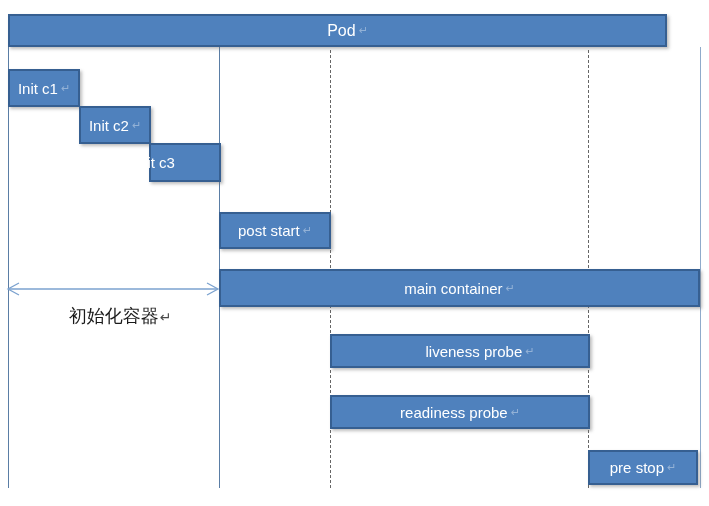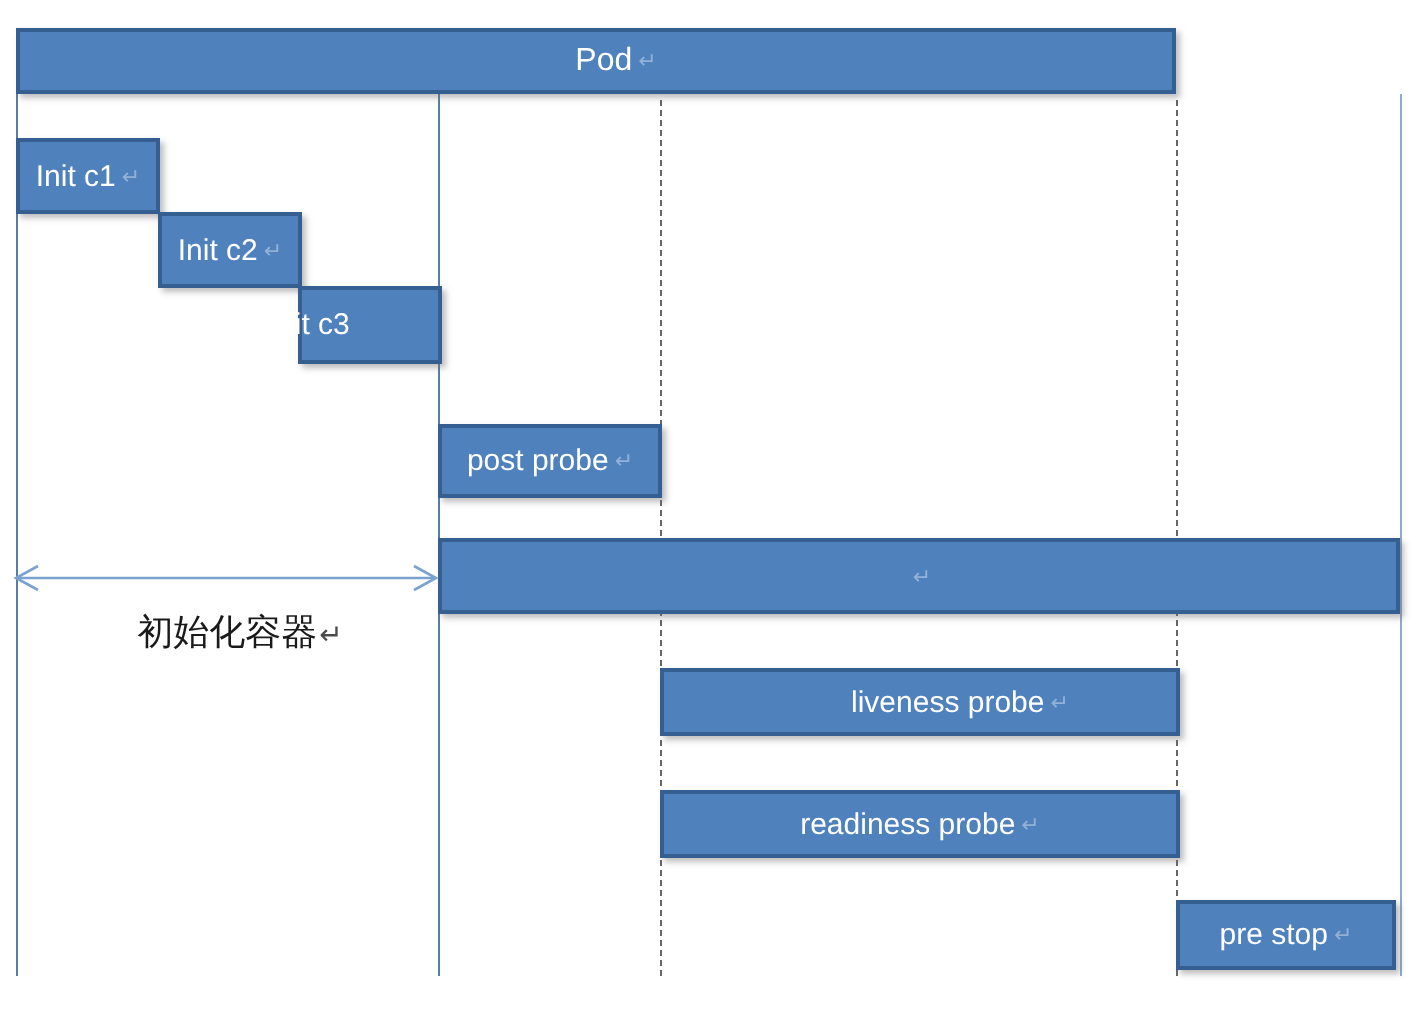--- a/index.html
+++ b/index.html
@@ -10,21 +10,21 @@
   
   .box{
     position:absolute;box-sizing:border-box;
     background:#4F81BD;border:2px solid #365F91;
     box-shadow:2px 2px 3px rgba(110,110,110,0.45);
     color:#ffffff;font-size:15px;
     display:flex;align-items:center;justify-content:center;
     white-space:nowrap;
   }
   .box .mark{opacity:0.38;font-size:11px;margin-left:3px;}
-  #pod{left:8px;top:14px;width:580px;height:33px;font-size:16px;padding-left:20px;}
+  #pod{left:8px;top:14px;width:659px;height:33px;font-size:16px;padding-left:20px;}
   #init-c1{left:8px;top:69px;width:72px;height:38px;}
   #init-c2{left:79px;top:106px;width:72px;height:38px;}
   #init-c3{left:149px;top:143px;width:72px;height:39px;gap:48px;}
   #post-start{left:219px;top:212px;width:112px;height:37px;}
   #main-container{left:219px;top:269px;width:481px;height:38px;}
   #liveness-probe{left:330px;top:334px;width:260px;height:34px;padding-left:40px;}
   #readiness-probe{left:330px;top:395px;width:260px;height:34px;}
   #pre-stop{left:588px;top:450px;width:110px;height:35px;align-items:center;}
   
   .vline{position:absolute;width:0;top:47px;height:441px;}
@@ -69,24 +69,25 @@
   <div class="box" id="init-c2">
     <span>Init c2</span>
     <span class="mark">↵</span>
   </div>
   <div class="box" id="init-c3">
     <span>Init c3</span>
     <span class="mark">↵</span>
   </div>
 
   <div class="box" id="post-start">
-    <span>post probe</span>
+    <span>post start</span>
     <span class="mark">↵</span>
   </div>
   <div class="box" id="main-container">
+    <span>main container</span>
     <span class="mark">↵</span>
   </div>
   <div class="box" id="liveness-probe">
     <span>liveness probe</span>
     <span class="mark">↵</span>
   </div>
   <div class="box" id="readiness-probe">
     <span>readiness probe</span>
     <span class="mark">↵</span>
   </div>

